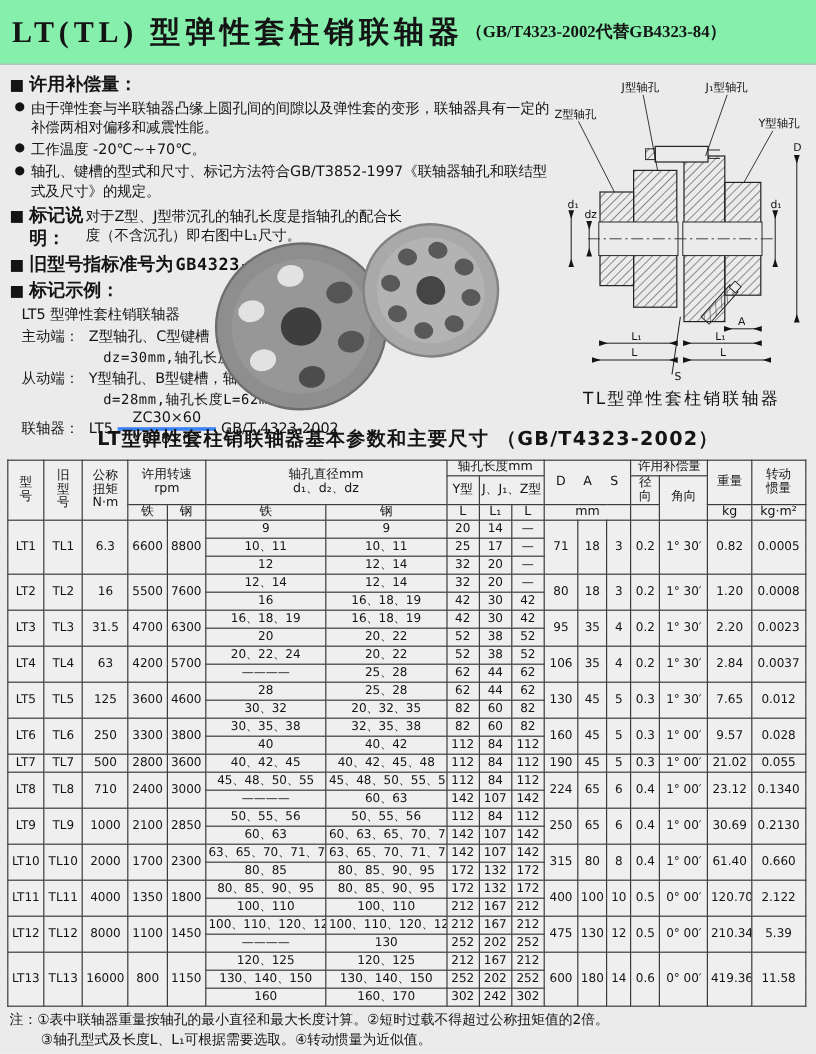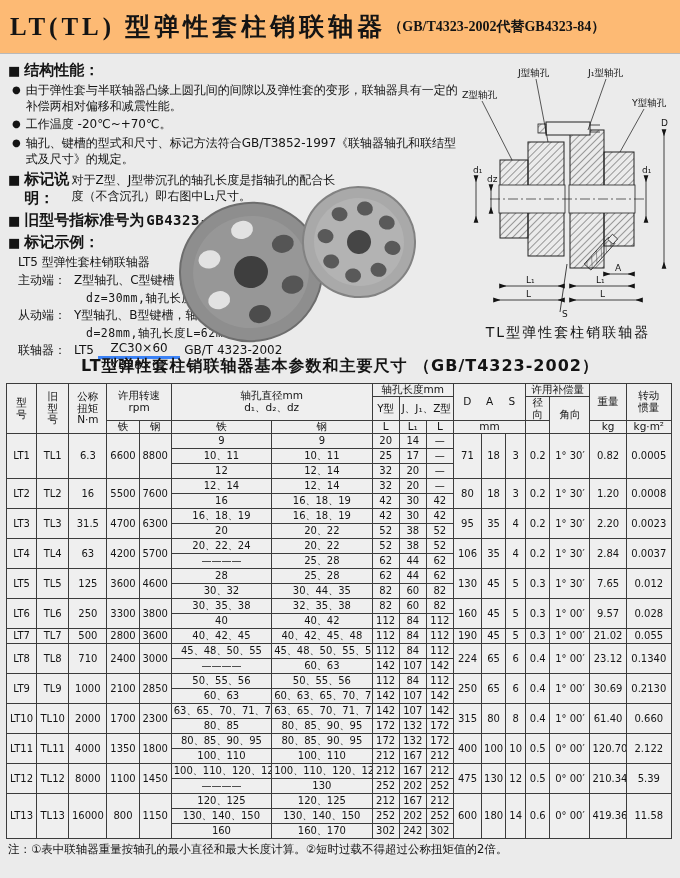--- a/index.html
+++ b/index.html
@@ -4,21 +4,21 @@
 <style>
   html,body{margin:0;padding:0;}
   body{
     width:680px;height:878px;position:relative;overflow:hidden;
     background:#ebebeb;color:#141414;
     font-family:"DejaVu Sans","Liberation Sans",sans-serif;
   }
   
   .titlebar{
     position:absolute;top:0;left:0;right:0;height:54px;
-    background:#fdba74;border-bottom:1px solid #b9b9b9;
+    background:#86efac;border-bottom:1px solid #b9b9b9;
     display:flex;align-items:center;padding-left:10px;box-sizing:border-box;
   }
   .title-main{
     font-family:"Liberation Serif","DejaVu Serif",serif;
     font-weight:bold;font-size:25px;letter-spacing:4px;white-space:nowrap;
   }
   .title-paren{
     font-family:"Liberation Serif","DejaVu Serif",serif;
     font-weight:bold;font-size:14px;white-space:nowrap;margin-left:2px;
   }
@@ -73,21 +73,21 @@
 
 <div class="titlebar">
   <span class="title-main">LT(TL) 型弹性套柱销联轴器</span>
   <span class="title-paren">（GB/T4323-2002代替GB4323-84）</span>
 </div>
 
 <div class="sections">
 
   <div class="sec-heading">
     <span class="sq">■</span>
-    <span>结构性能：</span>
+    <span>许用补偿量：</span>
   </div>
   <div class="bullet-item">
     <span class="dot">●</span>
     <span>由于弹性套与半联轴器凸缘上圆孔间的间隙以及弹性套的变形，联轴器具有一定的补偿两相对偏移和减震性能。</span>
   </div>
   <div class="bullet-item">
     <span class="dot">●</span>
     <span>工作温度 -20℃~+70℃。</span>
   </div>
   <div class="bullet-item">
@@ -121,21 +121,21 @@
         <div class="ex-detail digital">dz=30mm,轴孔长度L₁=60mm</div>
       </div>
     </div>
     <div class="ex-line">
       <span class="ex-label">从动端：</span>
       <div>
         <div>Y型轴孔、B型键槽，轴孔直径</div>
         <div class="ex-detail digital">d=28mm,轴孔长度L=62mm</div>
       </div>
     </div>
-    <div class="ex-line" style="align-items:flex-start;">
+    <div class="ex-line" style="align-items:center;">
       <span class="ex-label">联轴器：</span>
       <span>LT5</span>
       <span class="frac">
         <span class="top">ZC30×60</span>
         <span class="bot">YB28×62</span>
       </span>
       <span>GB/T 4323-2002</span>
     </div>
   </div>
 </div>
@@ -445,21 +445,21 @@
           <td rowspan="2">130</td>
           <td rowspan="2">45</td>
           <td rowspan="2">5</td>
           <td rowspan="2">0.3</td>
           <td rowspan="2">1° 30′</td>
           <td rowspan="2">7.65</td>
           <td rowspan="2">0.012</td>
         </tr>
         <tr>
           <td class="dia">30、32</td>
-          <td class="dia">30、44、35</td>
+          <td class="dia">20、32、35</td>
           <td>82</td>
           <td>60</td>
           <td>82</td>
         </tr>
         <tr>
           <td rowspan="2">LT6</td>
           <td rowspan="2">TL6</td>
           <td rowspan="2">250</td>
           <td rowspan="2">3300</td>
           <td rowspan="2">3800</td>
@@ -664,13 +664,14 @@
           <td>302</td>
           <td>242</td>
           <td>302</td>
         </tr>
       </tbody>
 </table>
 </div>
 
 <div class="notes">
   <div>注：①表中联轴器重量按轴孔的最小直径和最大长度计算。②短时过载不得超过公称扭矩值的2倍。</div>
+  <div class="note-line-2">③轴孔型式及长度L、L₁可根据需要选取。④转动惯量为近似值。</div>
 </div>
 
 </body></html>

